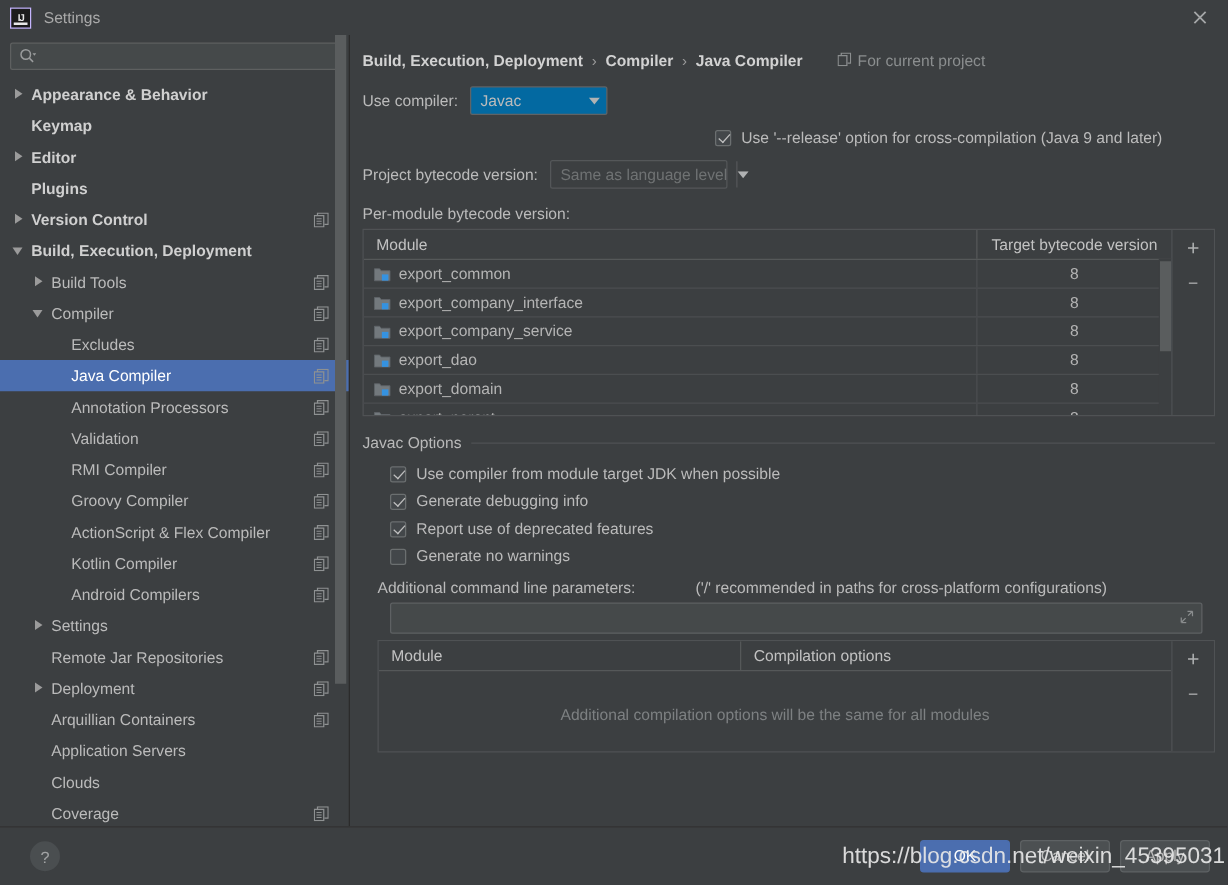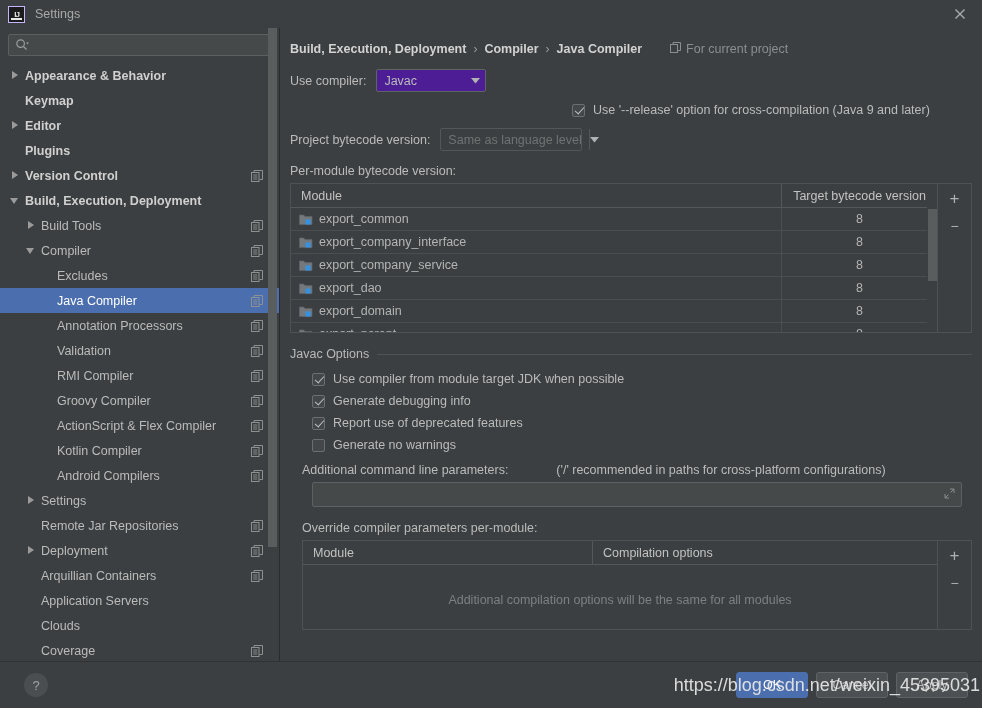--- a/index.html
+++ b/index.html
@@ -211,21 +211,21 @@
   }
   .row {
     display: flex;
     align-items: center;
     padding-left: 10px;
   }
   .lbl { font-size: 12.5px; color: #bbbbbb; }
 
   .combo {
     height: 23px;
-    background: #4c1d95;
+    background: #0369a1;
     border: 1px solid #606365;
     border-radius: 2px;
     display: inline-flex;
     align-items: center;
     box-sizing: border-box;
     padding: 0 0 0 7px;
     color: #bbbbbb;
     font-size: 12.5px;
     position: relative;
   }
@@ -850,23 +850,20 @@
 
         <div class="param-input">
           <span class="expand-ic">
             <svg width="11" height="11" viewBox="0 0 11 11">
               <path d="M10 1 L10 5 M10 1 L6 1 M10 1 L6.5 4.5" stroke="#8a8d8e" stroke-width="1" fill="none"></path>
               <path d="M1 10 L5 10 M1 10 L1 6 M1 10 L4.5 6.5" stroke="#8a8d8e" stroke-width="1" fill="none"></path>
             </svg>
           </span>
         </div>
 
-        <div style="margin-top:14px; padding-left:12px;">
-          <span class="lbl">Override compiler parameters per-module:</span>
-        </div>
 
         <div class="table-wrap" style="margin-top:5px; margin-left:12px; margin-right:0; height:90px;">
           <div class="tbl">
             <div class="thead">
               <div class="th c1" style="flex:0 0 290px;">Module</div>
               <div class="th c2" style="flex:1 1 auto; width:auto; justify-content:flex-start; padding-left:10px;">Compilation options</div>
             </div>
             <div class="empty-msg">Additional compilation options will be the same for all modules</div>
           </div>
           <div class="side-btns">

